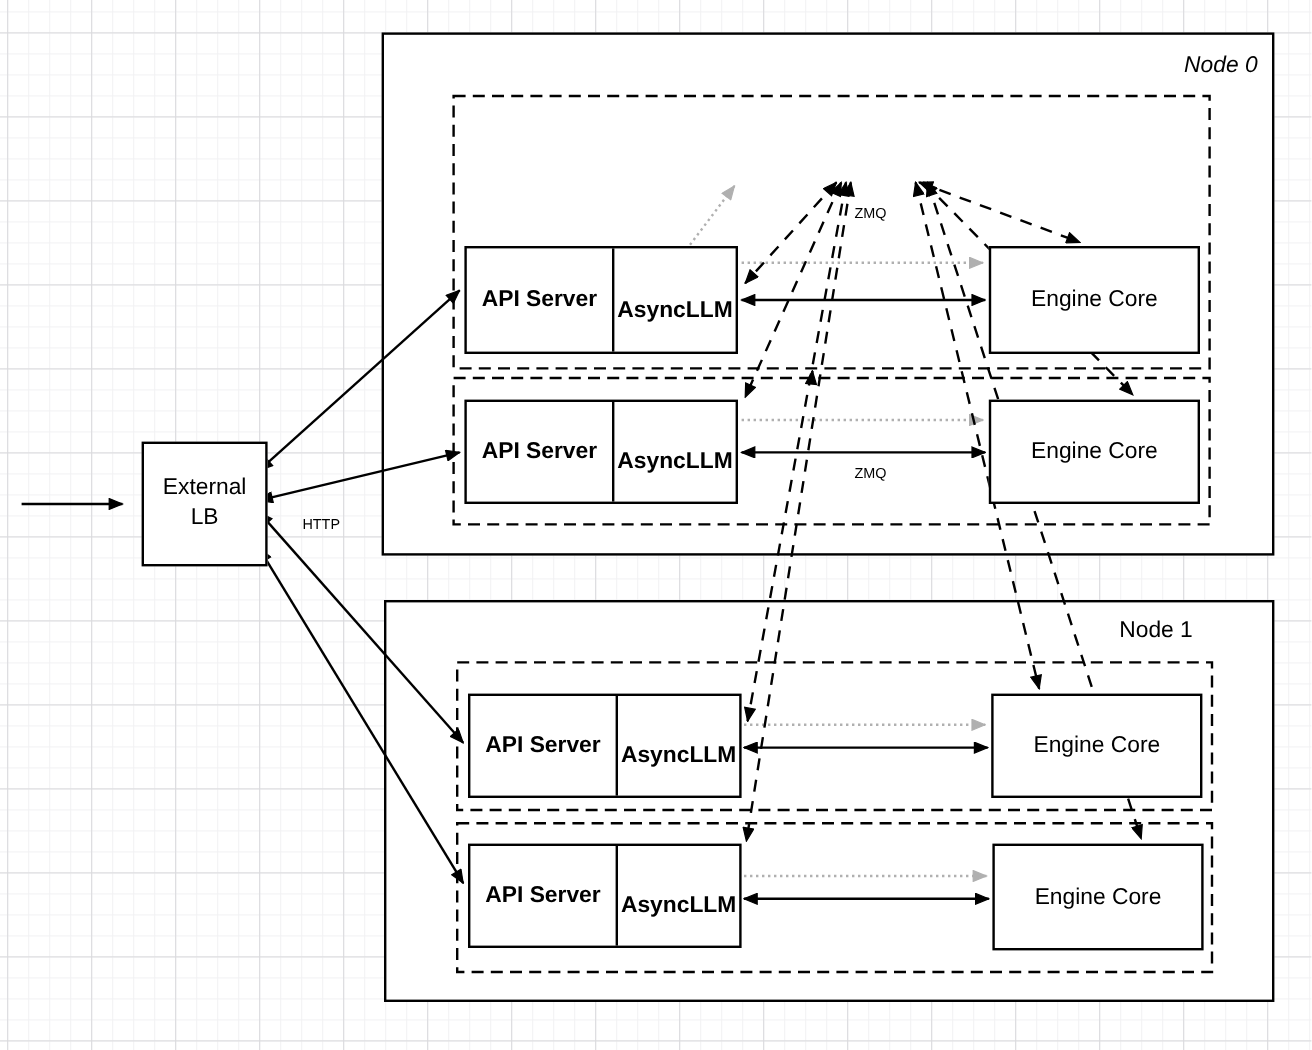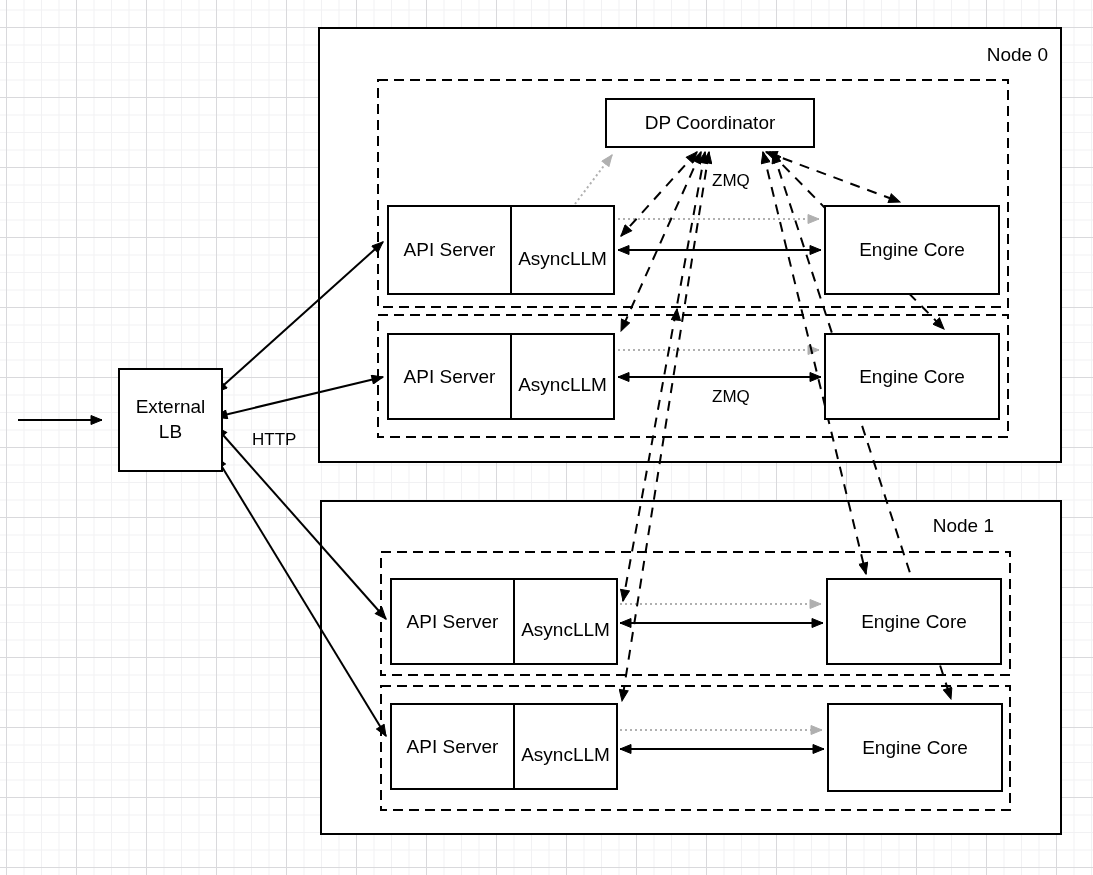--- a/index.html
+++ b/index.html
@@ -38,46 +38,46 @@
     background:#ffffff;
     border:2px solid #000;
     box-sizing:border-box;
     z-index:3;
     display:flex;
     align-items:center;
     justify-content:center;
     font-size:19px;
     text-align:center;
   }
-  .splitbox{padding:0;}
+  .splitbox{padding:0;font-weight:bold;}
   .splitbox .cell{
     height:100%;
     display:flex;
     align-items:center;
     justify-content:center;
   }
   .splitbox .cell.left{width:121px;border-right:2px solid #000;}
   .splitbox .cell.right{flex:1;margin-top:17px;}
   .lb-label{line-height:1.3;}
   .edge-label{
     position:absolute;
     z-index:4;
-    font-size:17px;
+    font-size:12px;
     white-space:nowrap;
   }
 </style>
 </head>
 <body>
 
 <div class="canvas">
 
   <div class="nodebox" style="left:318px;top:27px;width:744px;height:436px;"></div>
   <div class="nodebox" style="left:320px;top:500px;width:742px;height:335px;"></div>
 
-  <div class="node-label" style="left:938px;top:44px;">Node 0</div>
+  <div class="node-label" style="left:938px;top:44px;font-style:italic;">Node 0</div>
   <div class="node-label" style="left:884px;top:515px;">Node 1</div>
 
   <svg class="edges" width="1093" height="875" viewBox="0 0 1093 875">
     <defs>
       <marker id="ab" markerUnits="userSpaceOnUse" markerWidth="13" markerHeight="10" refX="12" refY="5" orient="auto-start-reverse">
         <path d="M1,0.5 L12,5 L1,9.5 Z" fill="#000" stroke="#000"></path>
       </marker>
       <marker id="ag" markerUnits="userSpaceOnUse" markerWidth="13" markerHeight="10" refX="12" refY="5" orient="auto-start-reverse">
         <path d="M1,0.5 L12,5 L1,9.5 Z" fill="#b0b0b0" stroke="#b0b0b0"></path>
       </marker>
@@ -119,21 +119,20 @@
     <line x1="676" y1="319" x2="677" y2="309" stroke="#000" stroke-width="2" marker-end="url(#ab)"></line>
   </svg>
 
   <div class="smallbox" style="left:108px;top:368px;width:105px;height:104px;margin-left:10px;">
     <div class="lb-label">
       <div>External</div>
       <div>LB</div>
     </div>
   </div>
 
-  <div class="smallbox" style="left:605px;top:98px;width:210px;height:50px;">DP Coordinator</div>
 
   <div class="smallbox splitbox" style="left:387px;top:205px;width:228px;height:90px;">
     <div class="cell left">API Server</div>
     <div class="cell right">AsyncLLM</div>
   </div>
   <div class="smallbox" style="left:824px;top:205px;width:176px;height:90px;">Engine Core</div>
 
   <div class="smallbox splitbox" style="left:387px;top:333px;width:228px;height:87px;">
     <div class="cell left">API Server</div>
     <div class="cell right">AsyncLLM</div>

